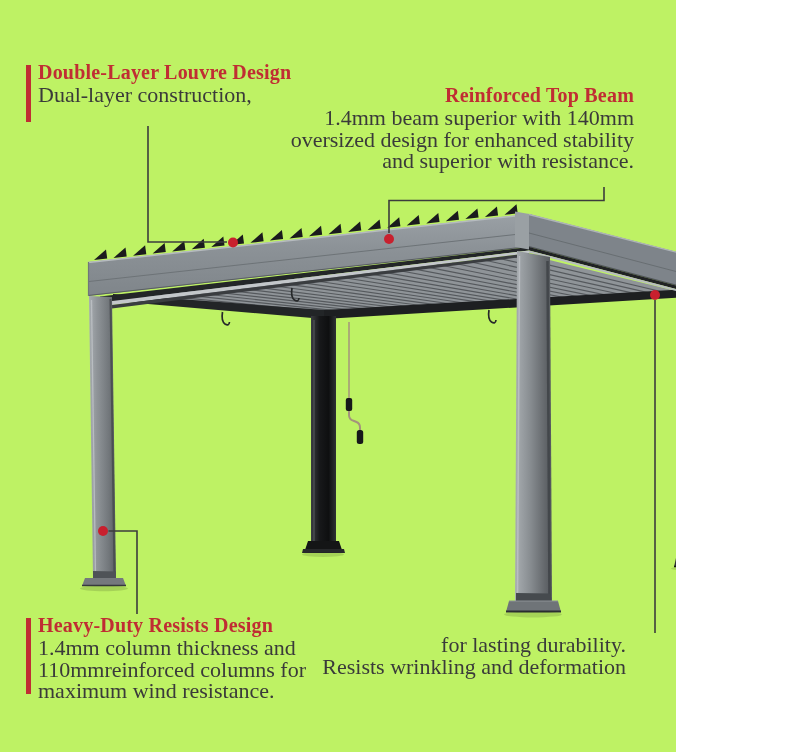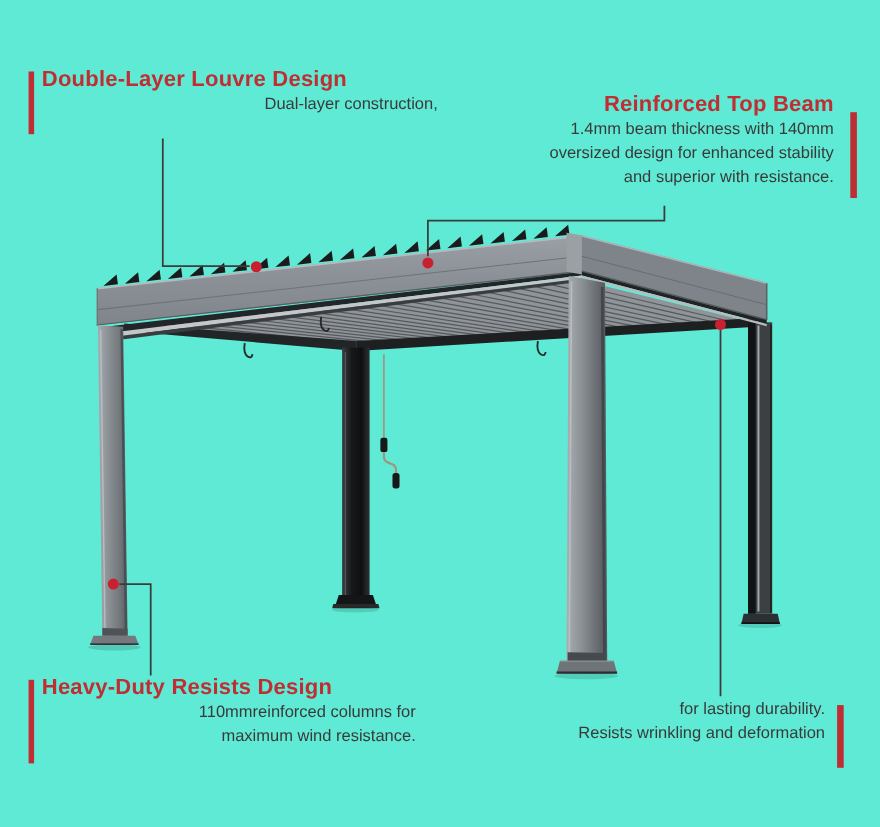--- a/index.html
+++ b/index.html
@@ -1,23 +1,23 @@
 <!DOCTYPE html>
 <html><head>
 <meta charset="utf-8">
 <style>
   html,body{margin:0;padding:0;background:#ffffff;}
-  .stage{position:relative;width:800px;height:752px;background:#5eead4;overflow:hidden;
-         font-family:Liberation Sans, sans-serif;}
+  .stage{position:relative;width:676px;height:752px;background:#bef264;overflow:hidden;
+         font-family:Liberation Serif, serif;}
   .stage svg{position:absolute;left:0;top:0;}
   .callout{position:absolute;}
   .callout h3{margin:0 0 1px 0;font-size:20px;line-height:22px;font-weight:700;
               color:#C02D33;letter-spacing:.2px;white-space:nowrap;}
-  .callout p{margin:0;font-size:15px;line-height:21.5px;font-weight:400;
-             color:#3A3A3A;white-space:nowrap;text-align:right;}
+  .callout p{margin:0;font-size:22px;line-height:21.5px;font-weight:400;
+             color:#3A3A3A;white-space:nowrap;}
   .callout.right{text-align:right;}
   .accent-bar{position:absolute;background:#C02D33;}
   #co-louvre{left:38px;top:61px;width:360px;}
   #bar-louvre{left:26px;top:65px;width:5px;height:57px;}
   #co-beam{right:42px;top:84px;width:390px;}
   #bar-beam{left:773px;top:102px;width:6px;height:78px;}
   #co-column{left:38px;top:614px;width:340px;}
   #bar-column{left:26px;top:618px;width:5px;height:76px;}
   #co-shutter{right:50px;top:634px;width:360px;}
   #bar-shutter{left:761px;top:641px;width:6px;height:57px;}
@@ -200,28 +200,29 @@
 
   <div class="accent-bar" id="bar-louvre"></div>
   <div class="callout" id="co-louvre">
     <h3>Double-Layer Louvre Design</h3>
     <p>Dual-layer construction,</p>
   </div>
 
   <div class="accent-bar" id="bar-beam"></div>
   <div class="callout right" id="co-beam">
     <h3>Reinforced Top Beam</h3>
-    <p>1.4mm beam thickness with 140mm</p>
+    <p>1.4mm beam superior with 140mm</p>
     <p>oversized design for enhanced stability</p>
     <p>and superior with resistance.</p>
   </div>
 
   <div class="accent-bar" id="bar-column"></div>
   <div class="callout" id="co-column">
     <h3>Heavy-Duty Resists Design</h3>
+    <p>1.4mm column thickness and</p>
     <p>110mmreinforced columns for</p>
     <p>maximum wind resistance.</p>
   </div>
 
   <div class="accent-bar" id="bar-shutter"></div>
   <div class="callout right" id="co-shutter">
     <p>for lasting durability.</p>
     <p>Resists wrinkling and deformation</p>
   </div>
 

